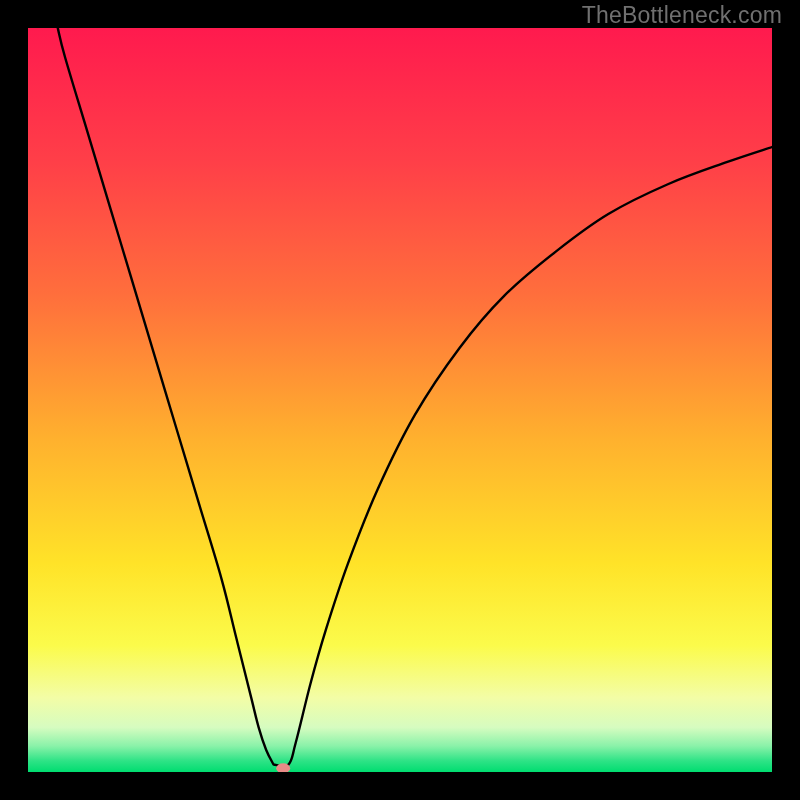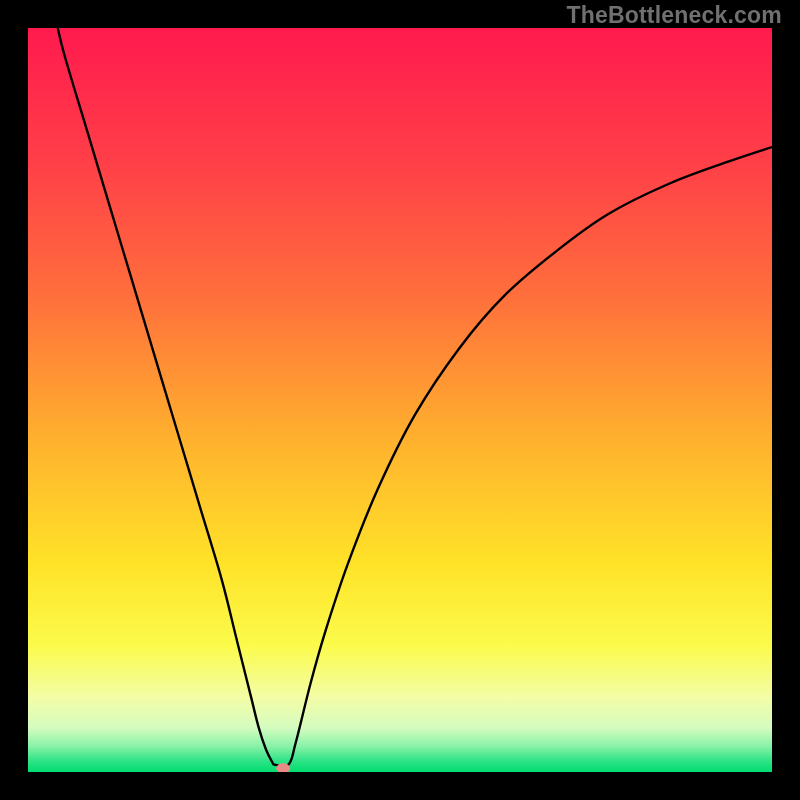--- a/index.html
+++ b/index.html
@@ -10,21 +10,20 @@
     background: #000;
     overflow: hidden;
   }
   .frame {
     position: absolute;
     left: 0;
     top: 0;
     width: 800px;
     height: 618px;
     background: #000;
-    font-weight: bold;
   }
   .watermark {
     position: absolute;
     top: 2px;
     right: 18px;
     font-family: Arial, Helvetica, sans-serif;
     font-size: 23px;
     color: #707070;
     letter-spacing: 0.2px;
   }

